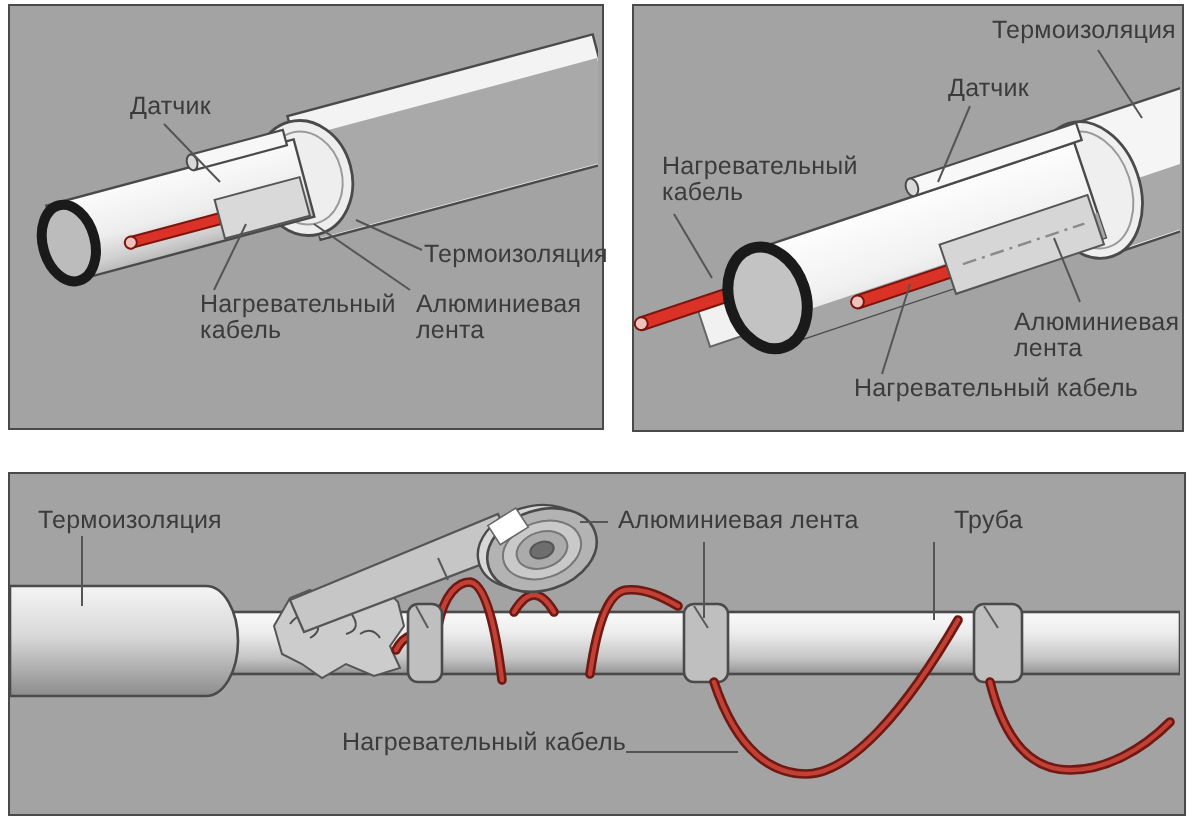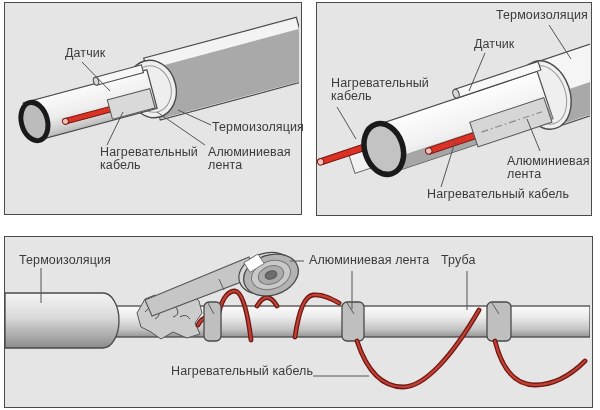--- a/index.html
+++ b/index.html
@@ -1,21 +1,21 @@
 <!DOCTYPE html>
 <html><head>
 <meta charset="utf-8">
 <style>
   html,body{margin:0;padding:0;background:#ffffff;}
   .stage{
     position:relative;width:600px;height:410px;background:#ffffff;overflow:hidden;
     font-family:"Liberation Sans","DejaVu Sans",sans-serif;
   }
   .panel{
-    position:absolute;border:1.6px solid #4a4a4a;background:#e5e5e5;box-sizing:border-box;
+    position:absolute;border:1.6px solid #4a4a4a;background:#a3a3a3;box-sizing:border-box;
   }
   #panel-top-left{left:4px;top:2px;width:298px;height:213px;}
   #panel-top-right{left:316px;top:2px;width:276px;height:214px;}
   #panel-bottom{left:4px;top:236px;width:589px;height:172px;}
   .panel svg{position:absolute;left:0;top:0;}
   .lbl{
     position:absolute;color:#3b3b3b;font-size:12.5px;line-height:13px;
     letter-spacing:.1px;white-space:normal;
   }
   .nowrap{white-space:nowrap;}
@@ -168,17 +168,17 @@
       <g stroke="#555555" stroke-width="1">
         <line x1="36" y1="31" x2="36" y2="66"></line>
         <line x1="285" y1="24" x2="299" y2="24"></line>
         <line x1="347" y1="34" x2="347" y2="72"></line>
         <line x1="462" y1="34" x2="462" y2="73"></line>
         <line x1="308" y1="139" x2="364" y2="139"></line>
       </g>
     </svg>
     <div class="lbl nowrap" style="left:14px;top:17px;">Термоизоляция</div>
     <div class="lbl nowrap" style="left:304px;top:17px;">Алюминиевая лента</div>
-    <div class="lbl nowrap" style="left:436px;top:17px;">Труба</div>
+    <div class="lbl nowrap" style="left:472px;top:17px;">Труба</div>
     <div class="lbl nowrap" style="left:166px;top:128px;">Нагревательный кабель</div>
   </div>
 
 </div>
 
 </body></html>

